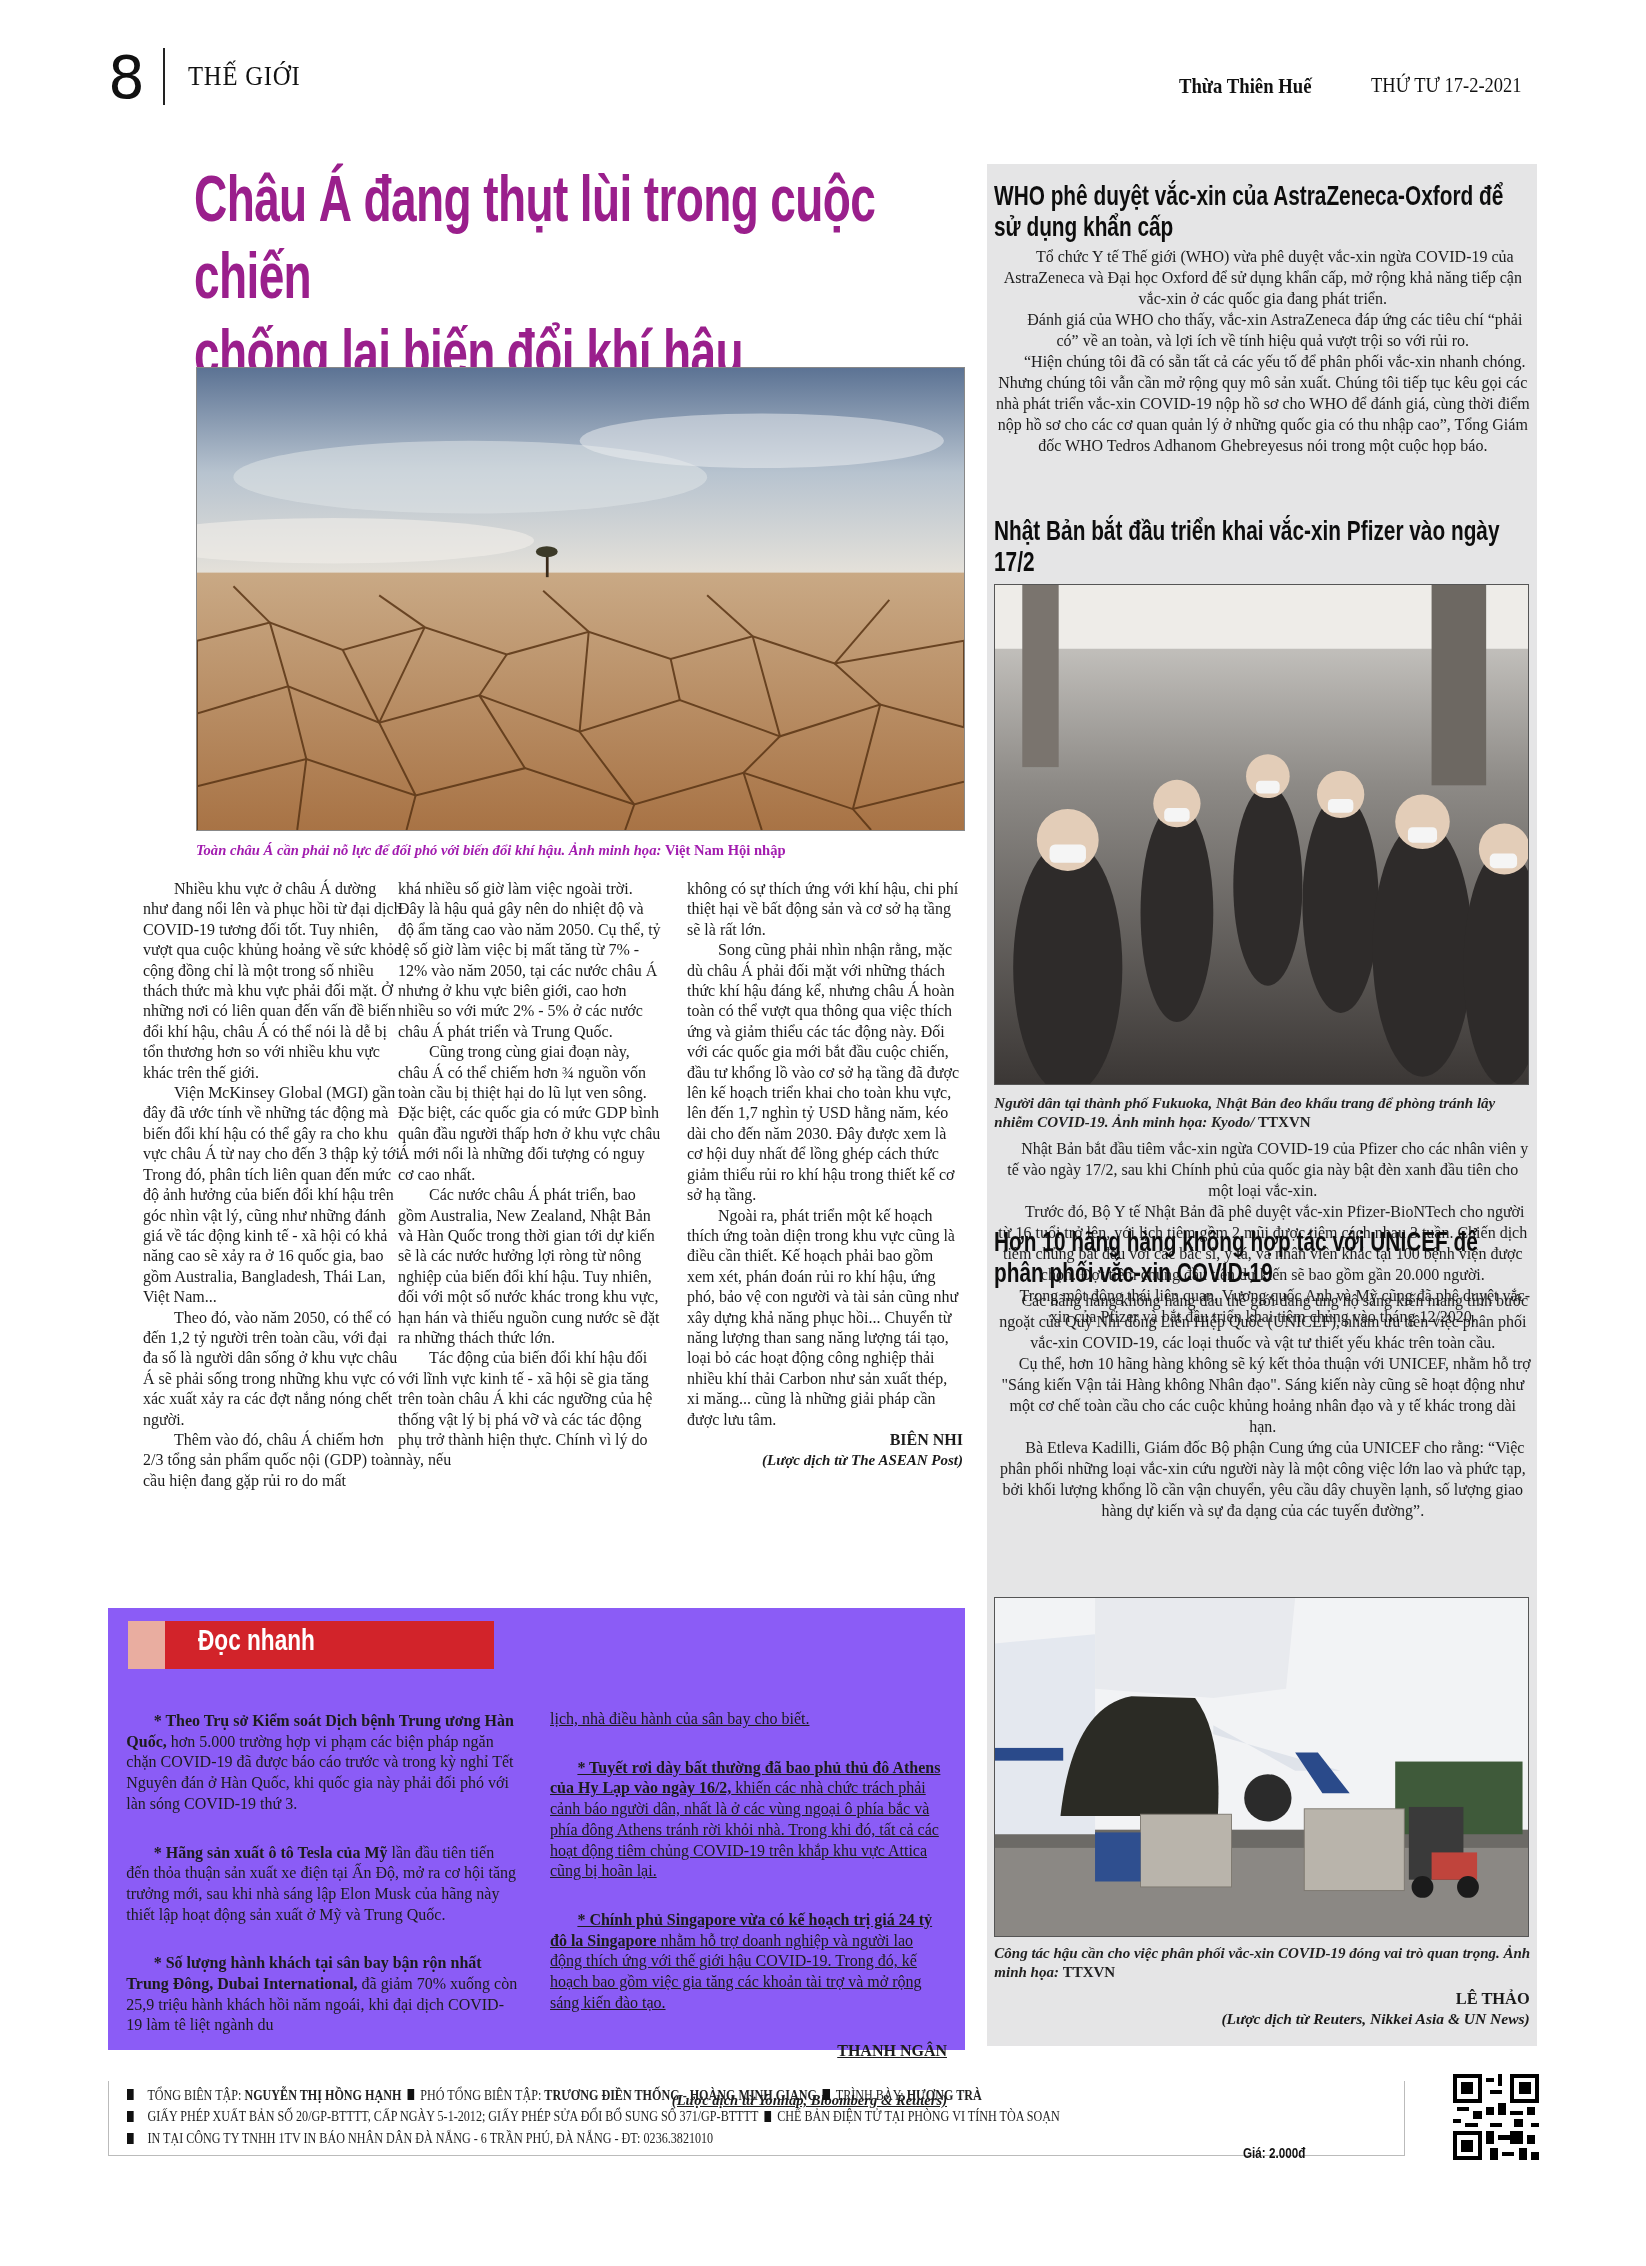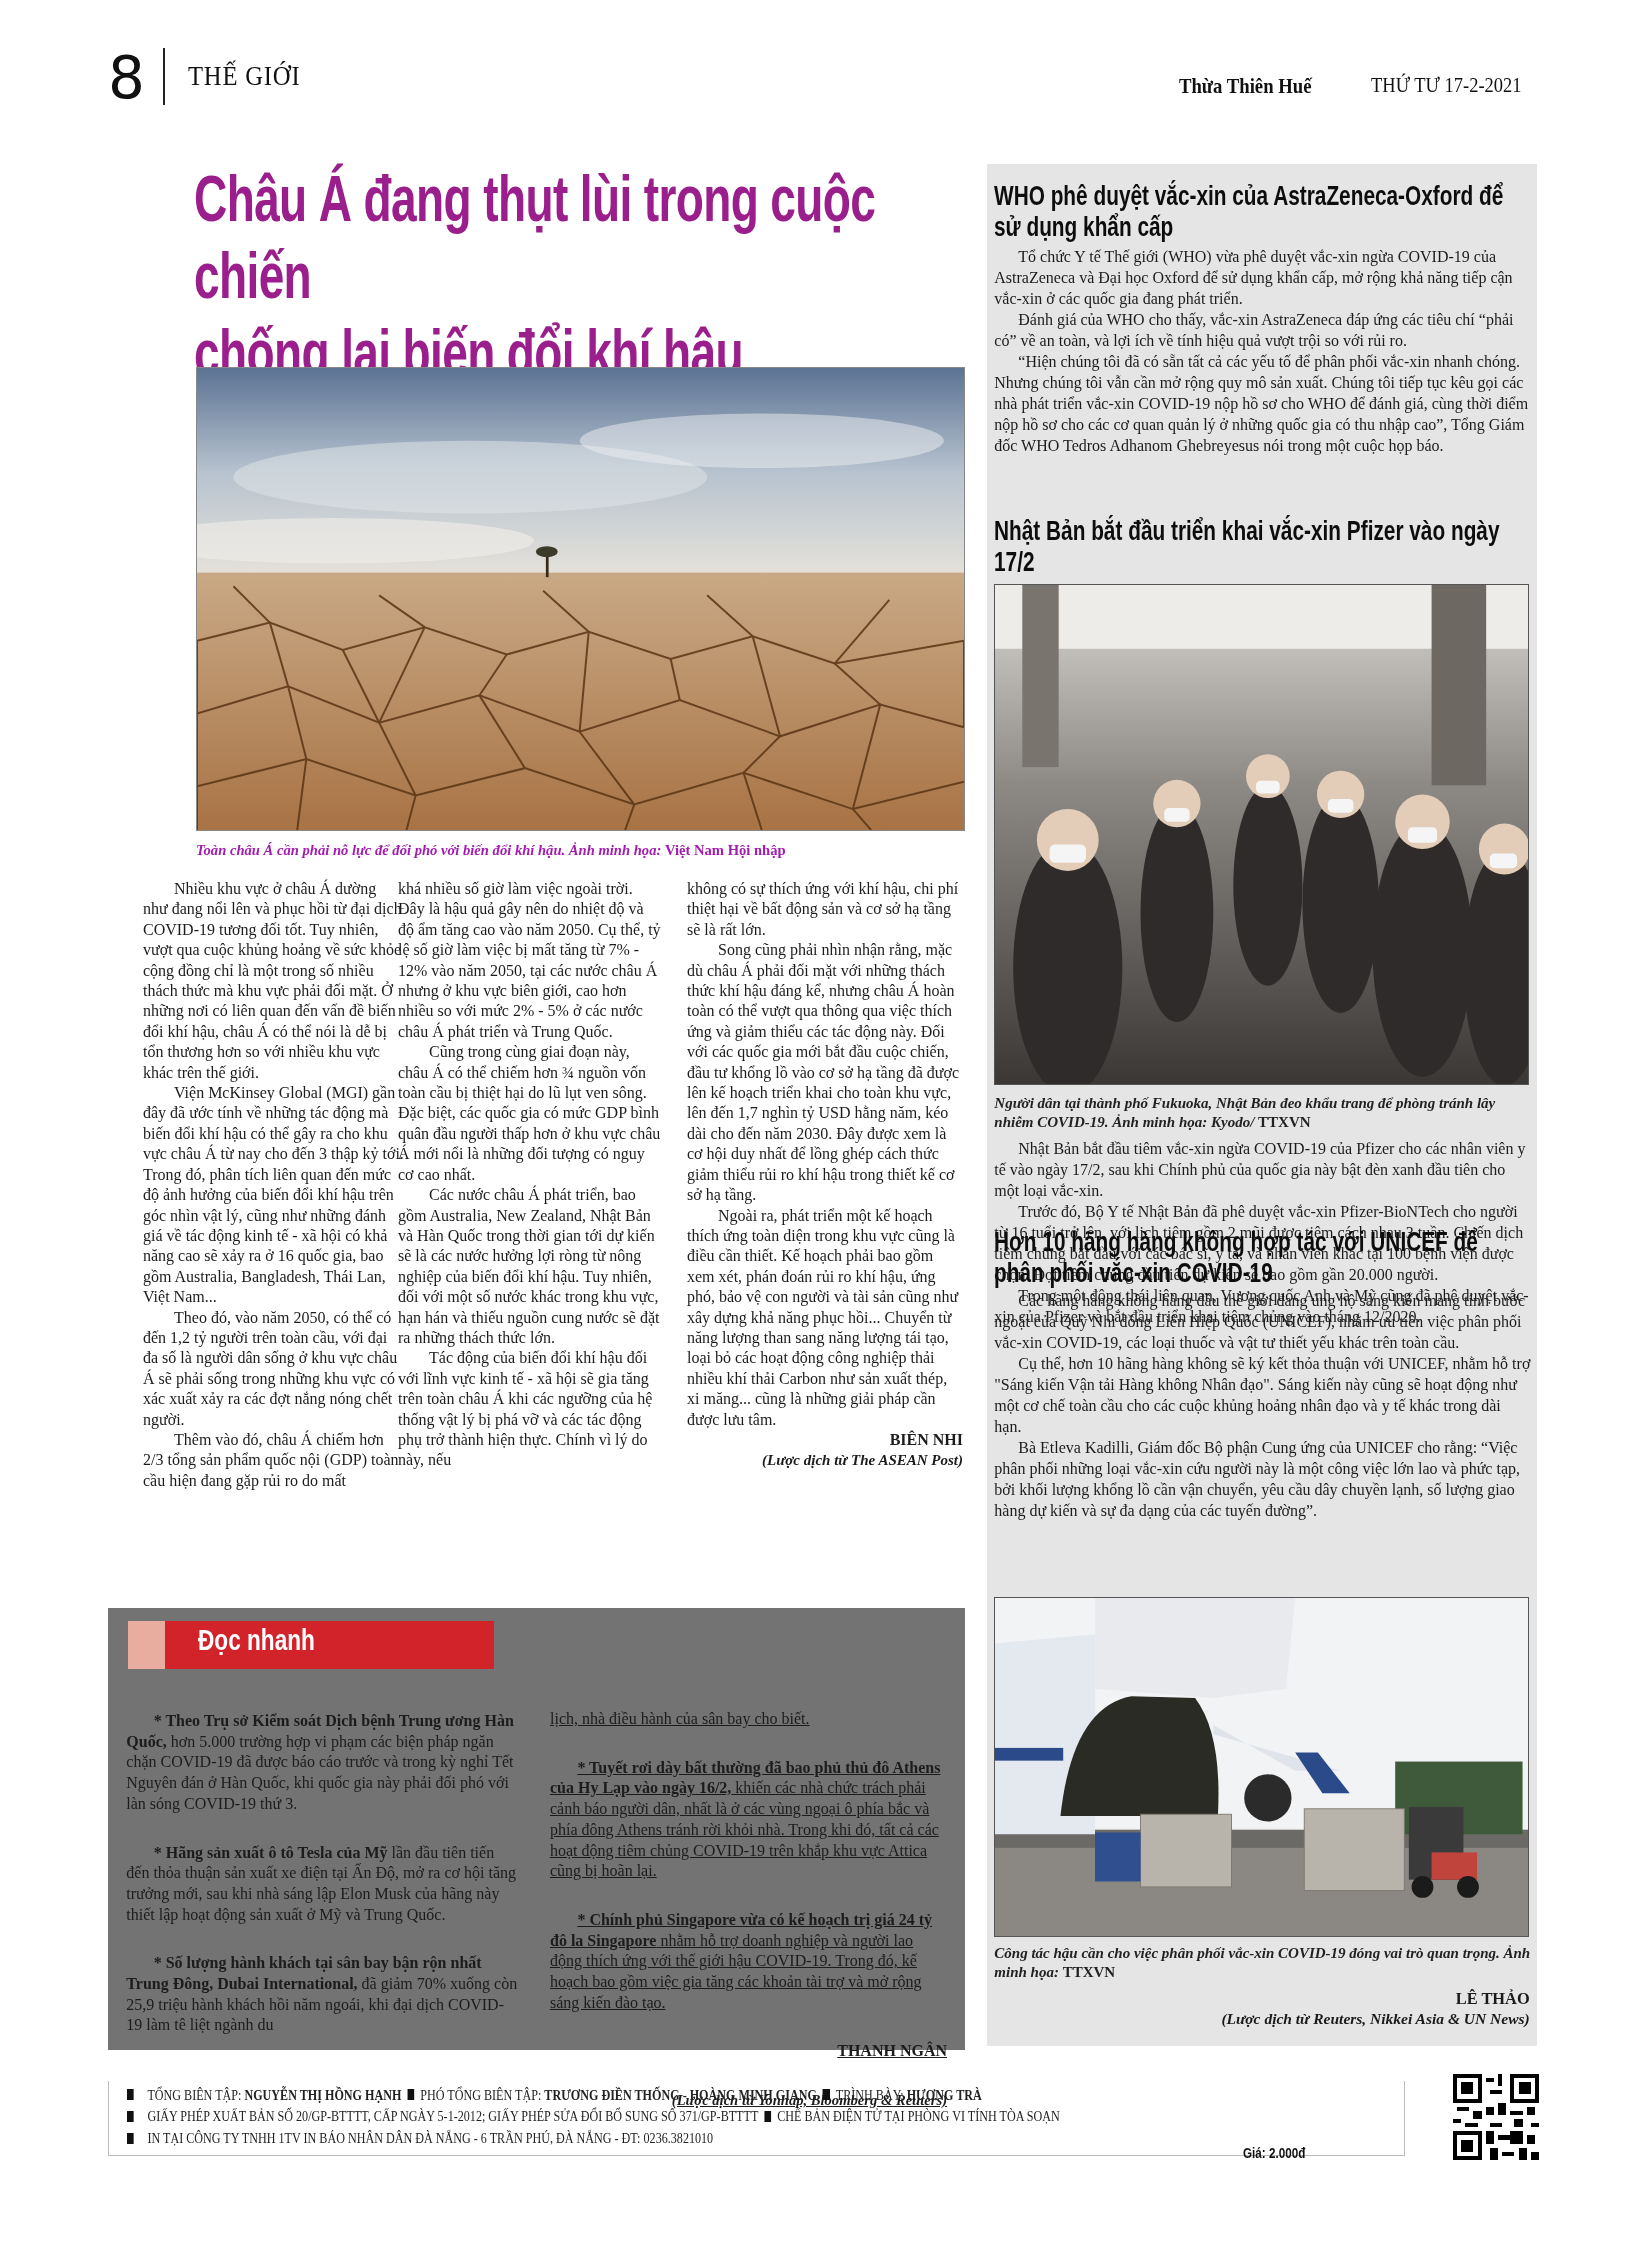--- a/index.html
+++ b/index.html
@@ -25,34 +25,34 @@
   
   .col { position: absolute; font-size: 16px; line-height: 20.4px; text-align: left; color: #1c1c1c; }
   .col p { text-indent: 31px; }
   .col1 { left: 121px; top: 879px; width: 261px; margin-left: 22px; }
   .col2 { left: 398px; top: 879px; width: 265px; }
   .col3 { left: 687px; top: 879px; width: 276px; }
   .byline { text-align: right; font-weight: bold; text-indent: 0 !important; }
   .source { text-align: right; font-style: italic; font-weight: bold; text-indent: 0 !important; font-size: 15px; }
 
   
-  .quick-box { position: absolute; left: 108px; top: 1608px; width: 857px; height: 442px; background: #737373; }
+  .quick-box { position: absolute; left: 108px; top: 1608px; width: 857px; height: 442px; background: #8b5cf6; }
   .quick-tab-light { position: absolute; left: 20px; top: 12.8px; width: 51px; height: 48px; background: #e9ada0; }
   .quick-tab { position: absolute; left: 57px; top: 12.8px; width: 329px; height: 48px; background: #d2232a; }
   .quick-title { position: absolute; left: 90px; top: 16.4px; font-family: "Liberation Sans", sans-serif; font-weight: bold; font-size: 29px; color: #fff; transform: scaleX(0.78); transform-origin: left; }
   .quick-col { position: absolute; font-size: 16px; line-height: 20.7px; color: #1c1c1c; }
   .quick-col p { text-indent: 27.4px; margin-top: 28px; }
   .quick-col1 { left: 18.3px; top: 75px; width: 393px; }
   .quick-col2 { left: 442px; top: 73px; width: 397px; text-decoration: underline; }
 
   
   .side { position: absolute; left: 987px; top: 164px; width: 550px; height: 1882px; background: #e5e5e6; }
   .side-h { position: absolute; left: 7.3px; font-family: "Liberation Sans", sans-serif; font-weight: bold; font-size: 27.4px; line-height: 31px; color: #0d0d0d; transform: scaleX(0.76); transform-origin: left top; width: 694px; }
   .side-text { position: absolute; left: 7.3px; width: 537px; font-size: 16px; line-height: 21px; color: #1c1c1c; }
-  .side-text p { text-indent: 24px; }
+  .side-text p { text-indent: 24px; text-align: center; }
   .side-photo { position: absolute; left: 7.3px; width: 535px; border: 0.9px solid #555; overflow: hidden; }
   .side-photo svg { width: 100%; height: 100%; display: block; }
   .side-caption { position: absolute; left: 7.3px; width: 537px; font-size: 15px; line-height: 19px; font-style: italic; font-weight: bold; color: #222; }
   .side-caption b { font-style: normal; }
   .side-by { position: absolute; right: 7.3px; text-align: left; font-weight: bold; font-size: 16.4px; }
   .side-src { position: absolute; right: 7.3px; text-align: right; font-style: italic; font-weight: bold; font-size: 15.5px; }
 
   
   .footer { position: absolute; left: 108px; top: 2081px; width: 1297px; height: 75px; border: 0.9px solid #bbb; border-top: none; }
   .footer-line { position: absolute; left: 18.3px; font-size: 14.6px; color: #222; transform: scaleX(0.83); transform-origin: left; white-space: nowrap; }

